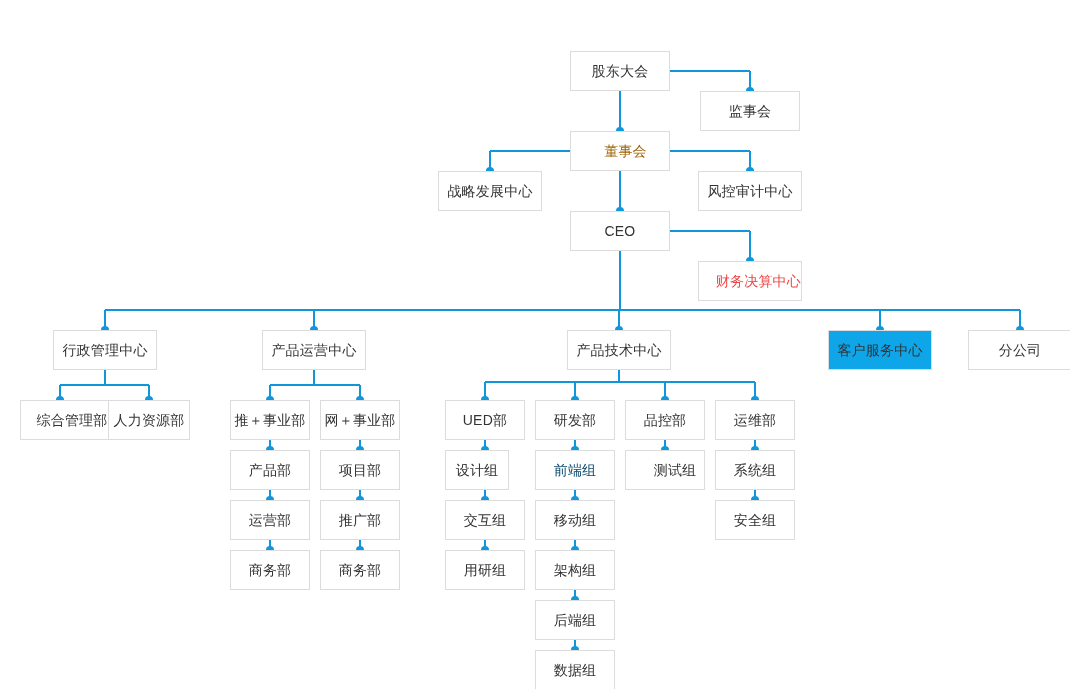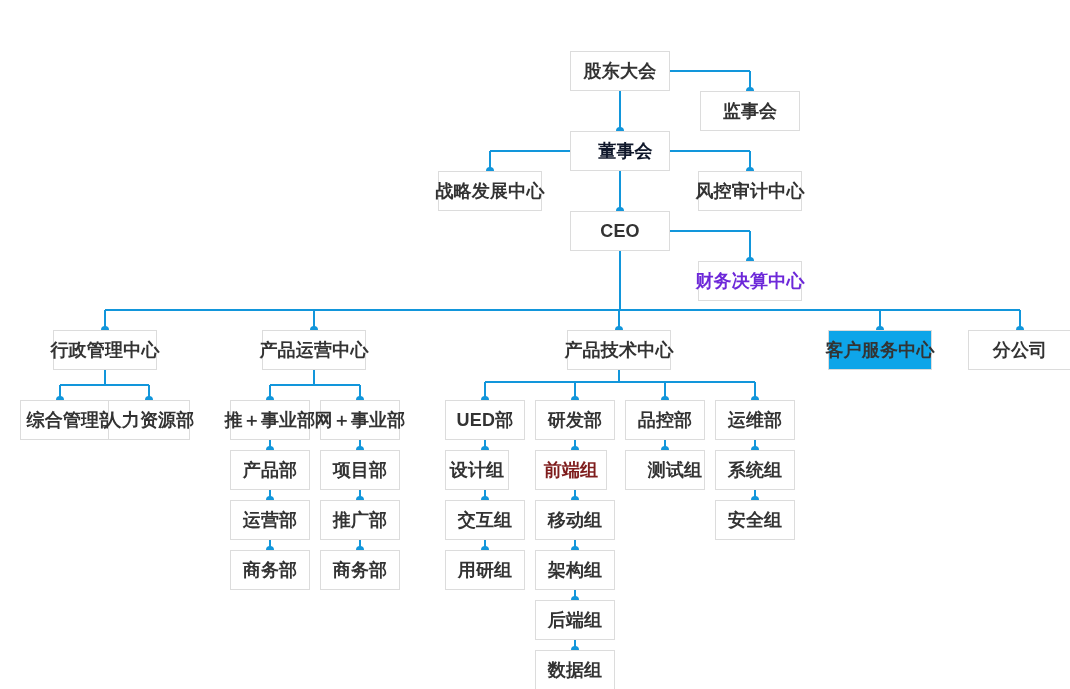--- a/index.html
+++ b/index.html
@@ -28,26 +28,25 @@
   }
   .node {
     position: absolute;
     box-sizing: border-box;
     border: 1px solid #dcdcdc;
     background: #ffffff;
     display: flex;
     align-items: center;
     justify-content: center;
     color: #333333;
-    font-size: 18px;
+    font-size: 14px;
     line-height: 1;
     letter-spacing: 0.2px;
     white-space: nowrap;
     z-index: 2;
-    font-weight: bold;
   }
   .node-label {
     display: block;
     pointer-events: none;
   }
 </style>
 </head>
 <body>
 
 <div id="org-canvas" style="background: rgb(255, 255, 255);">
@@ -136,33 +135,33 @@
       <circle cx="755" cy="450" r="4" fill="#1296db"></circle>
       <line x1="755" y1="490" x2="755" y2="500" stroke="#1296db" stroke-width="1.6" shape-rendering="crispEdges"></line>
       <circle cx="755" cy="500" r="4" fill="#1296db"></circle>
     </svg>
 <div class="node" style="left: 570px; top: 51px; width: 100px; height: 40px; border-color: rgb(220, 220, 220); background: rgb(255, 255, 255); color: rgb(51, 51, 51);">
       <span class="node-label">股东大会</span>
     </div>
     <div class="node" style="left: 700px; top: 91px; width: 100px; height: 40px; border-color: rgb(220, 220, 220); background: rgb(255, 255, 255); color: rgb(51, 51, 51);">
       <span class="node-label">监事会</span>
     </div>
-    <div class="node" style="left: 570px; top: 131px; width: 100px; height: 40px; border-color: rgb(220, 220, 220); background: rgb(255, 255, 255); color: #0f172a; padding-left: 11px;">
+    <div class="node" style="left: 570px; top: 131px; width: 100px; height: 40px; border-color: rgb(220, 220, 220); background: rgb(255, 255, 255); color: #a16207; padding-left: 11px;">
       <span class="node-label">董事会</span>
     </div>
     <div class="node" style="left: 438px; top: 171px; width: 104px; height: 40px; border-color: rgb(220, 220, 220); background: rgb(255, 255, 255); color: rgb(51, 51, 51);">
       <span class="node-label">战略发展中心</span>
     </div>
     <div class="node" style="left: 698px; top: 171px; width: 104px; height: 40px; border-color: rgb(220, 220, 220); background: rgb(255, 255, 255); color: rgb(51, 51, 51);">
       <span class="node-label">风控审计中心</span>
     </div>
     <div class="node" style="left: 570px; top: 211px; width: 100px; height: 40px; border-color: rgb(220, 220, 220); background: rgb(255, 255, 255); color: rgb(51, 51, 51);">
       <span class="node-label">CEO</span>
     </div>
-    <div class="node" style="left: 698px; top: 261px; width: 104px; height: 40px; border-color: rgb(220, 220, 220); background: rgb(255, 255, 255); color: #6d28d9;">
+    <div class="node" style="left: 698px; top: 261px; width: 104px; height: 40px; border-color: rgb(220, 220, 220); background: rgb(255, 255, 255); color: #ef4444; justify-content: flex-end;">
       <span class="node-label">财务决算中心</span>
     </div>
     <div class="node" style="left: 53px; top: 330px; width: 104px; height: 40px; border-color: rgb(220, 220, 220); background: rgb(255, 255, 255); color: rgb(51, 51, 51);">
       <span class="node-label">行政管理中心</span>
     </div>
     <div class="node" style="left: 262px; top: 330px; width: 104px; height: 40px; border-color: rgb(220, 220, 220); background: rgb(255, 255, 255); color: rgb(51, 51, 51);">
       <span class="node-label">产品运营中心</span>
     </div>
     <div class="node" style="left: 567px; top: 330px; width: 104px; height: 40px; border-color: rgb(220, 220, 220); background: rgb(255, 255, 255); color: rgb(51, 51, 51);">
       <span class="node-label">产品技术中心</span>
@@ -211,21 +210,21 @@
     </div>
     <div class="node" style="left: 625px; top: 400px; width: 80px; height: 40px; border-color: rgb(220, 220, 220); background: rgb(255, 255, 255); color: rgb(51, 51, 51);">
       <span class="node-label">品控部</span>
     </div>
     <div class="node" style="left: 715px; top: 400px; width: 80px; height: 40px; border-color: rgb(220, 220, 220); background: rgb(255, 255, 255); color: rgb(51, 51, 51);">
       <span class="node-label">运维部</span>
     </div>
     <div class="node" style="left: 445px; top: 450px; width: 64px; height: 40px; border-color: rgb(220, 220, 220); background: rgb(255, 255, 255); color: rgb(51, 51, 51);">
       <span class="node-label">设计组</span>
     </div>
-    <div class="node" style="left: 535px; top: 450px; width: 72px; height: 40px; border-color: rgb(220, 220, 220); background: rgb(255, 255, 255); color: #7f1d1d;">
+    <div class="node" style="left: 535px; top: 450px; width: 80px; height: 40px; border-color: rgb(220, 220, 220); background: rgb(255, 255, 255); color: #0c4a6e;">
       <span class="node-label">前端组</span>
     </div>
     <div class="node" style="left: 625px; top: 450px; width: 80px; height: 40px; border-color: rgb(220, 220, 220); background: rgb(255, 255, 255); color: rgb(51, 51, 51); padding-left: 20px;">
       <span class="node-label">测试组</span>
     </div>
     <div class="node" style="left: 715px; top: 450px; width: 80px; height: 40px; border-color: rgb(220, 220, 220); background: rgb(255, 255, 255); color: rgb(51, 51, 51);">
       <span class="node-label">系统组</span>
     </div>
     <div class="node" style="left: 445px; top: 500px; width: 80px; height: 40px; border-color: rgb(220, 220, 220); background: rgb(255, 255, 255); color: rgb(51, 51, 51);">
       <span class="node-label">交互组</span>

